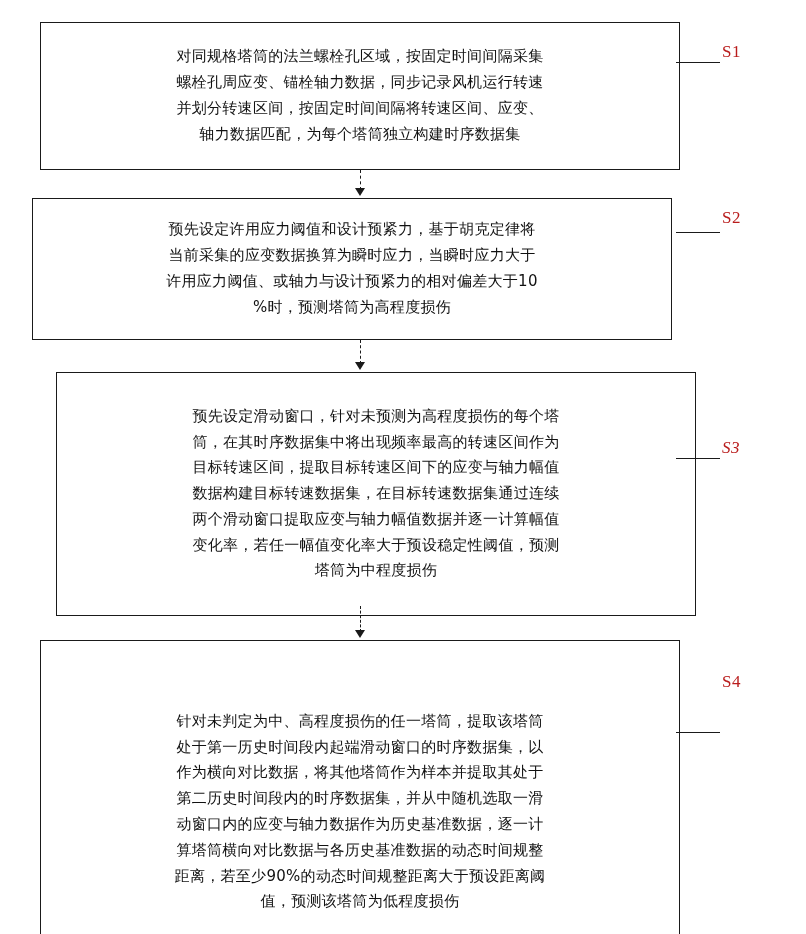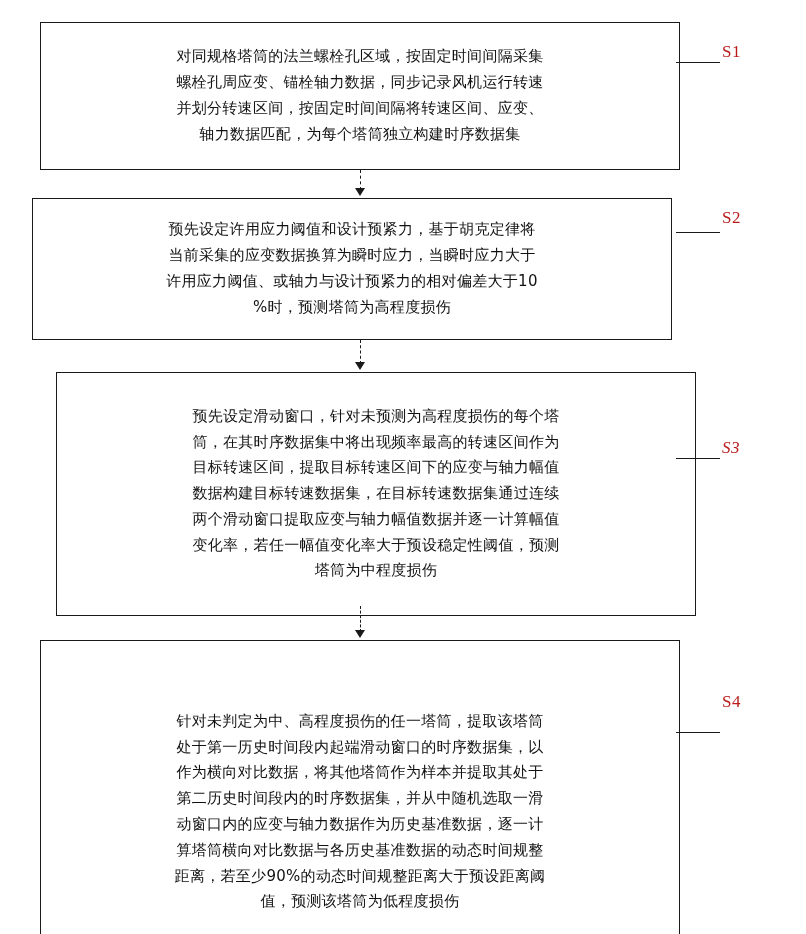--- a/index.html
+++ b/index.html
@@ -65,21 +65,21 @@
 
   
   #step-s1 { left: 40px; top: 22px;  width: 640px; height: 148px; }
   #step-s2 { left: 32px; top: 198px; width: 640px; height: 142px; }
   #step-s3 { left: 56px; top: 372px; width: 640px; height: 244px; }
   #step-s4 { left: 40px; top: 640px; width: 640px; height: 344px; }
 
   #label-s1 { left: 722px; top: 42px; }
   #label-s2 { left: 722px; top: 208px; }
   #label-s3 { left: 722px; top: 438px; font-style: italic; }
-  #label-s4 { left: 722px; top: 692px; }
+  #label-s4 { left: 722px; top: 672px; }
 
   #leader-s1 { left: 676px; top: 62px;  width: 44px; }
   #leader-s2 { left: 676px; top: 232px; width: 44px; }
   #leader-s3 { left: 676px; top: 458px; width: 44px; }
   #leader-s4 { left: 676px; top: 732px; width: 44px; }
 
   #conn1-line { left: 360px; top: 170px; height: 20px; }
   #conn1-head { left: 355px; top: 188px; }
   #conn2-line { left: 360px; top: 340px; height: 24px; }
   #conn2-head { left: 355px; top: 362px; }

